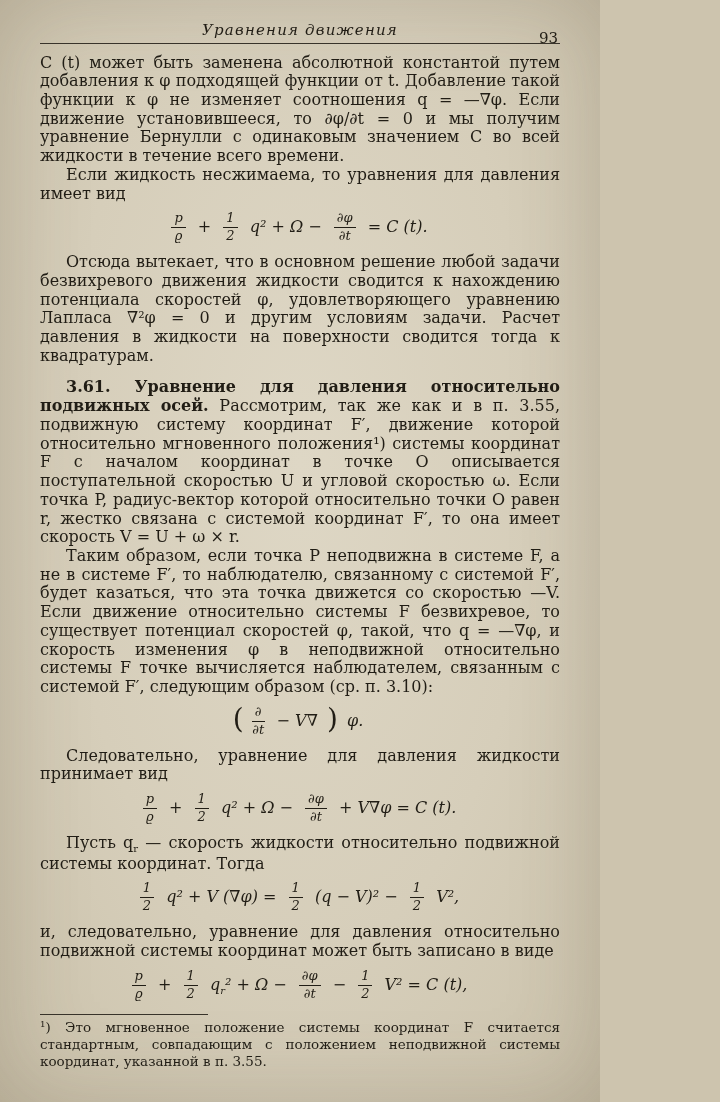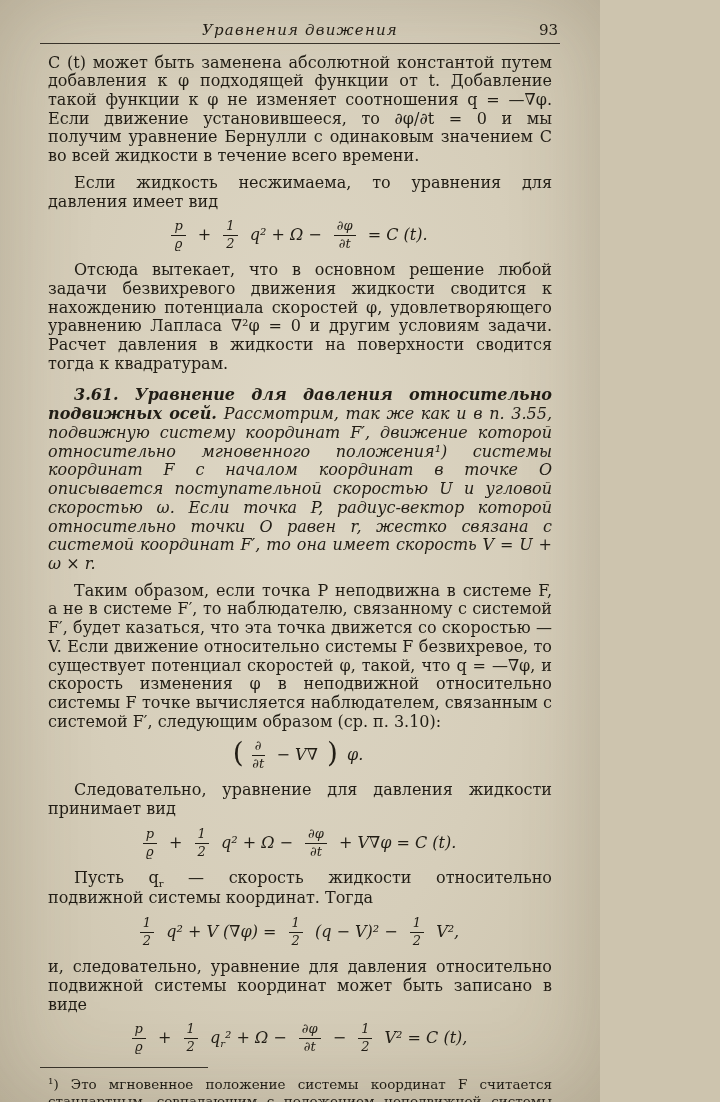--- a/index.html
+++ b/index.html
@@ -14,26 +14,26 @@
     padding: 22px 40px 14px 40px;
     overflow: hidden;
     color: #211d15;
     background: radial-gradient(ellipse at 50% 42%, #ded7c5 0%, #d6ceba 55%, #cbc2ab 100%);
     box-shadow: inset 0 0 90px rgba(80,70,48,.22);
     font-size: 16px;
     line-height: 1.17;
   }
   .running-head { position: relative; text-align: center; font-size: 15px; }
   .rh-title { font-style: italic; letter-spacing: 1.2px; }
-  .rh-page { position: absolute; right: 2px; top: 0; }
+  .rh-page { position: absolute; right: 2px; top: 8px; }
   .head-rule { border: none; border-top: 1.4px solid #38332a; margin: 3px 0 10px 0; }
 
-  p { margin: 8px; text-align: justify; }
+  p { margin: 0; text-align: justify; }
   .ind { text-indent: 26px; }
-  .sec { margin-top: 13px; font-style: italic; }
+  .sec { margin-top: 13px; }
   .sec-head { font-weight: bold; }
 
   .equation { text-align: center; margin: 8px 0 9px 0; font-style: italic; white-space: nowrap; }
   .frac { display: inline-block; vertical-align: middle; text-align: center;
           font-size: 13px; line-height: 1.15; margin: 0 3px; }
   .frac .num { display: block; border-bottom: 1.3px solid #211d15; padding: 0 3px 1px 3px; }
   .frac .den { display: block; padding-top: 1px; }
   .t { margin: 0 4px; }
   .cluster { margin: 0 4px; }
   .cluster span, .cluster sub { margin: 0; }

